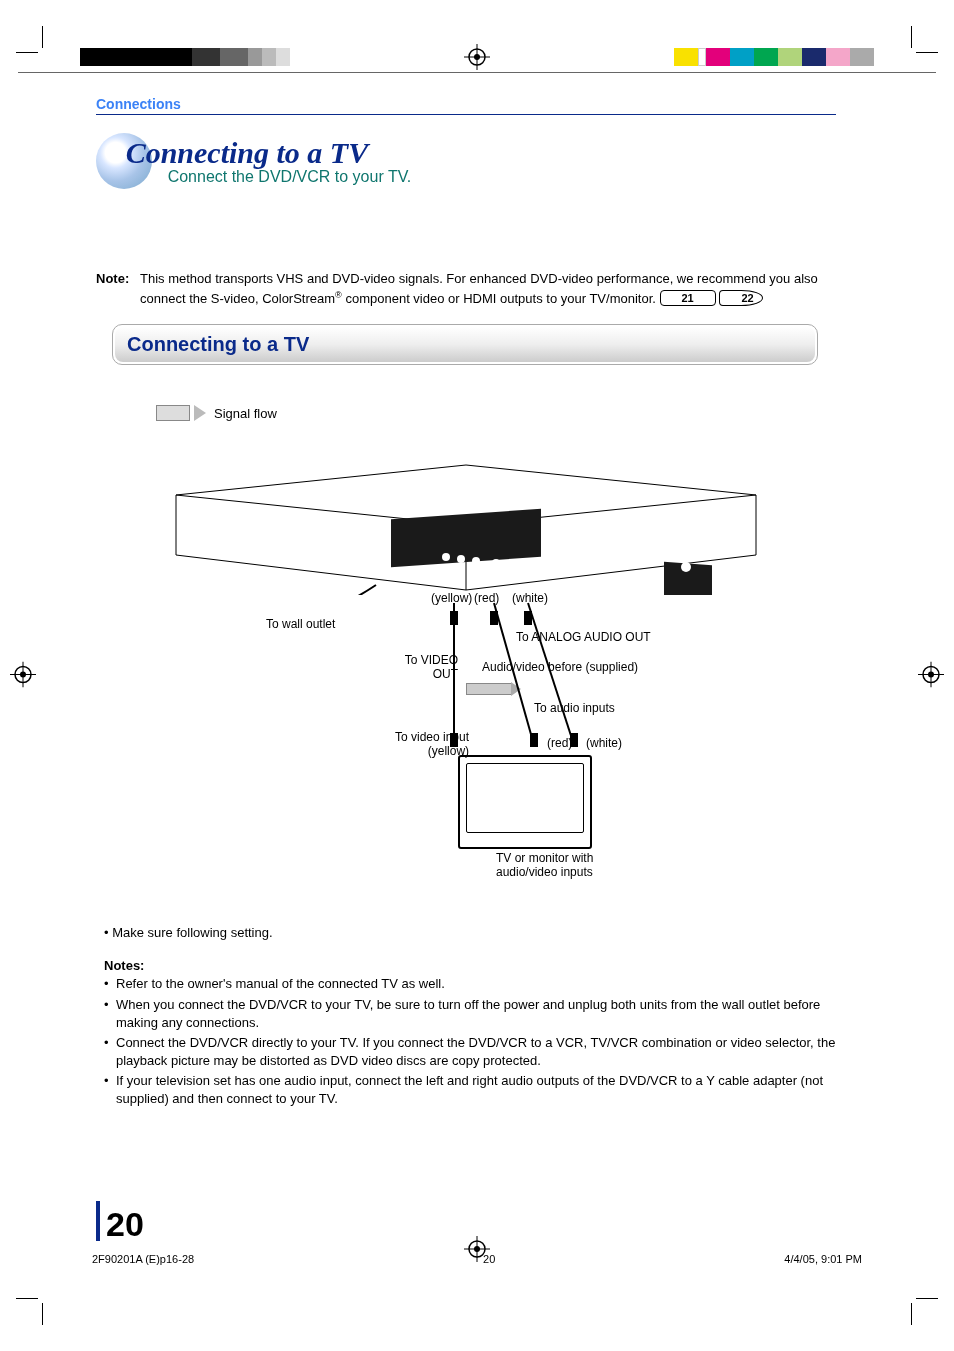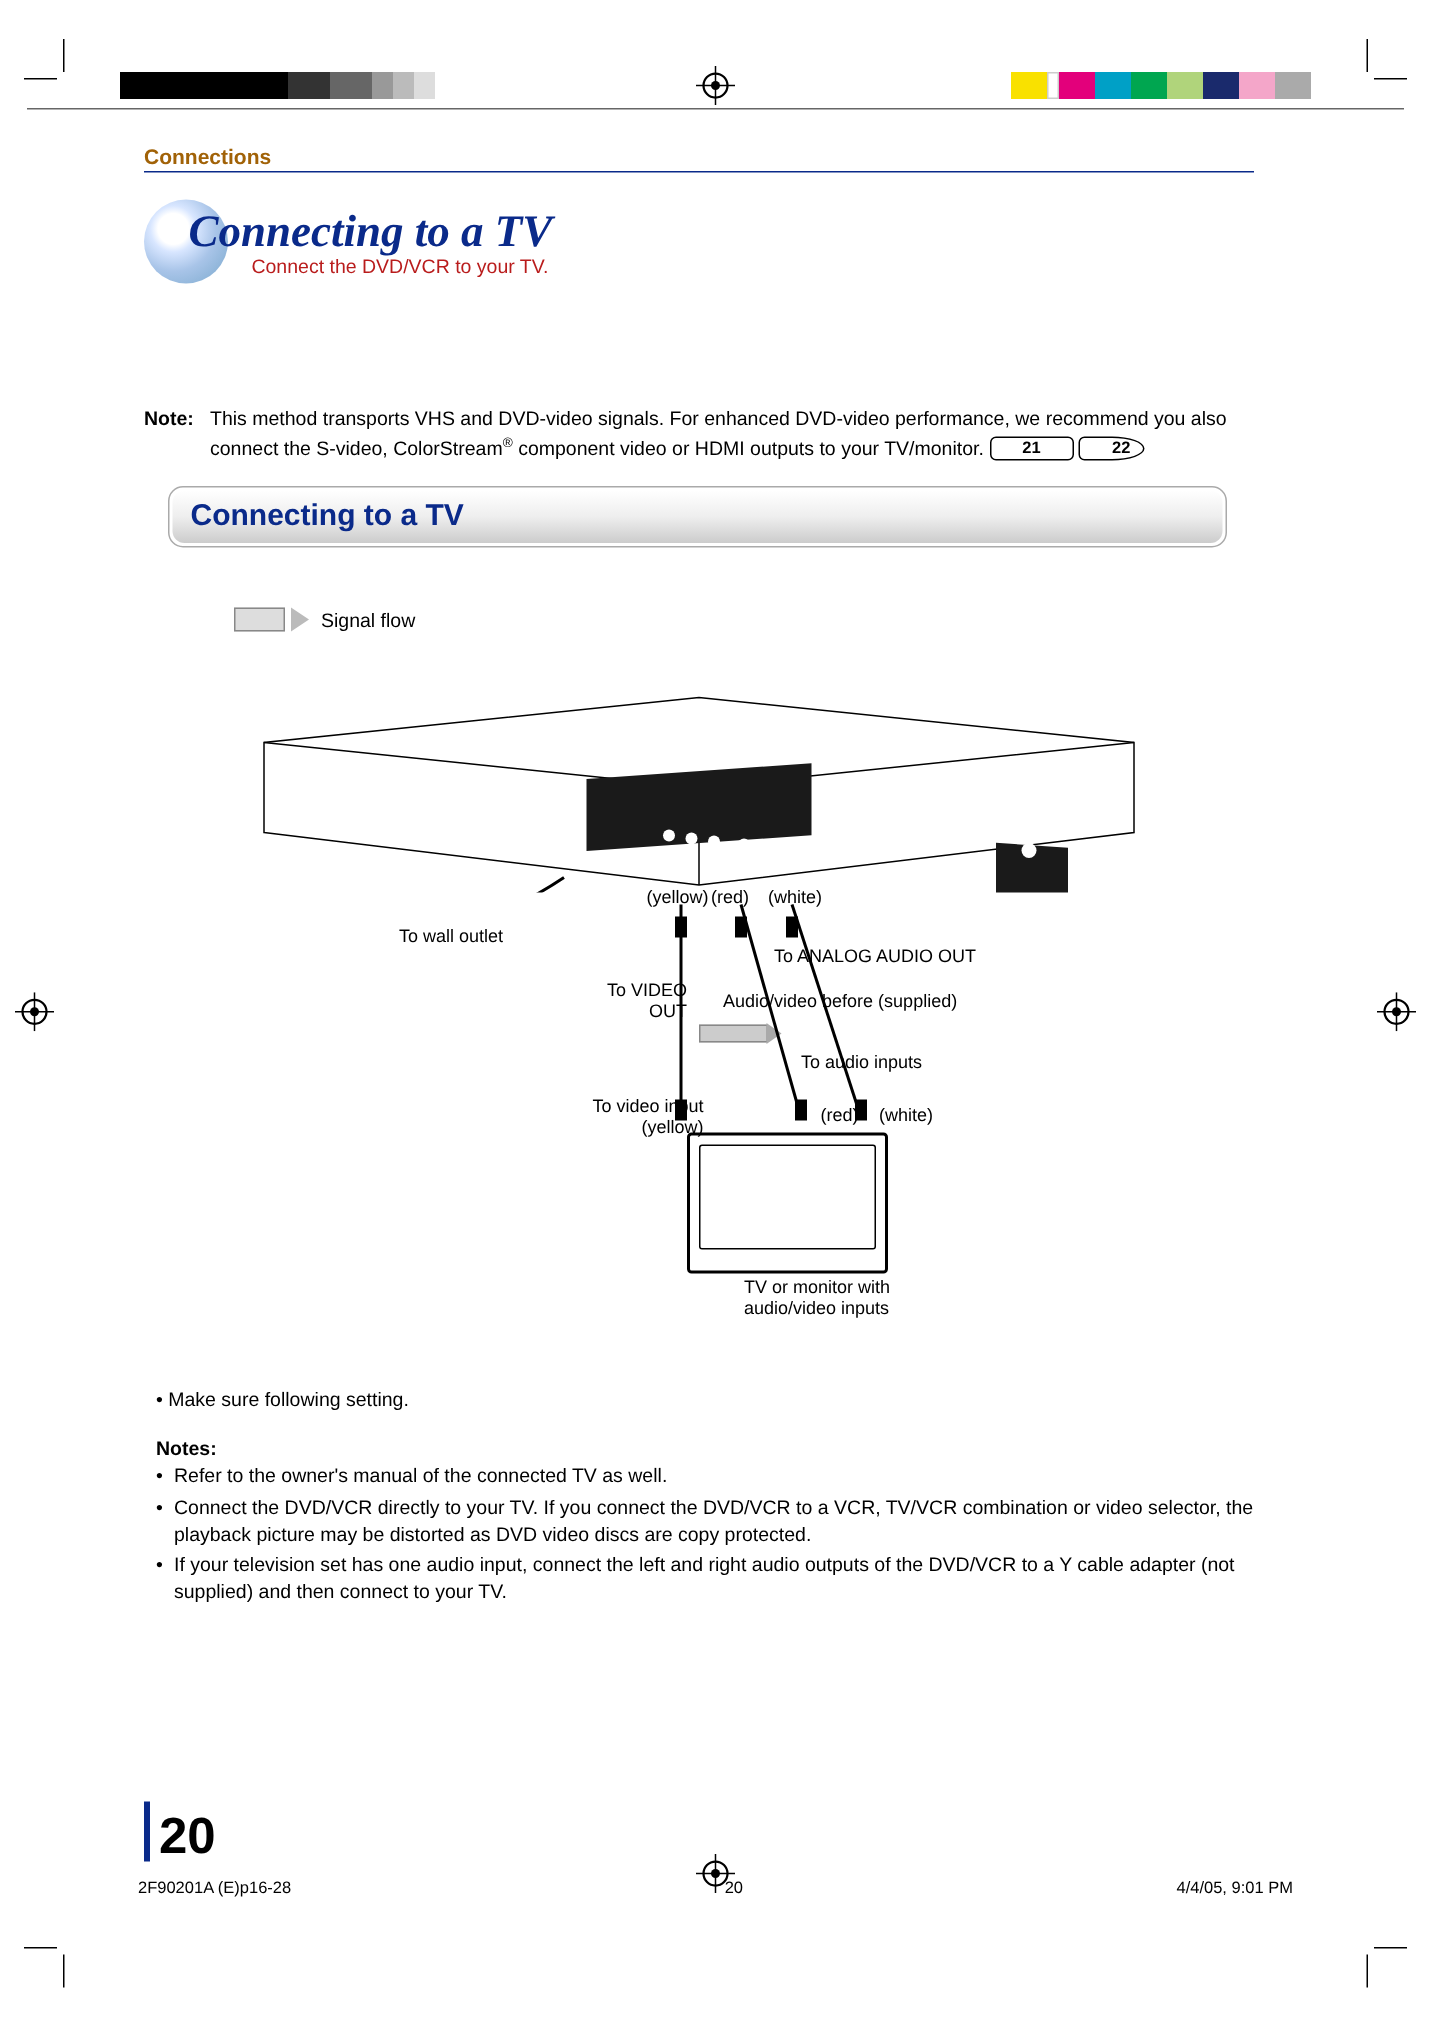--- a/index.html
+++ b/index.html
@@ -13,27 +13,27 @@
   .cb{width:24px;height:18px;}
   .reg-mark{position:absolute;top:44px;left:50%;transform:translateX(-50%);}
   .reg-mark svg{display:block;}
   .top-rule{position:absolute;top:72px;left:18px;width:918px;height:1px;background:#666;}
   
   .crop{position:absolute;width:30px;height:30px;}
   .crop .h{position:absolute;width:22px;height:1px;background:#000;}
   .crop .v{position:absolute;width:1px;height:22px;background:#000;}
   
   .content{position:absolute;top:96px;left:96px;width:740px;}
-  .section-label{color:#a16207;font-weight:bold;font-size:14px;}
+  .section-label{color:#3b82f6;font-weight:bold;font-size:14px;}
   .rule-blue{height:1px;background:#0a2a8a;margin-top:2px;width:740px;}
   .title-wrap{margin-top:18px;}
   .orb{width:56px;height:56px;border-radius:50%;background:radial-gradient(circle at 35% 35%, #fff 0%, #fff 20%, #d8e6ff 30%, #a8c4e8 55%, #8db4d8 80%);display:inline-block;vertical-align:middle;}
   .title-text{display:inline-block;vertical-align:middle;margin-left:-30px;}
   .title-text .big{font-family:"Times New Roman",serif;font-style:italic;font-weight:bold;color:#0a2a8a;font-size:30px;}
-  .title-text .sub{font-size:13px;color:#b91c1c;margin-left:42px;margin-top:-2px;}
+  .title-text .sub{font-size:16px;color:#0f766e;margin-left:42px;margin-top:-2px;}
   .note-block{margin-top:80px;font-size:13px;line-height:1.5;}
   .note-block .nb{display:flex;}
   .note-block .lbl{font-weight:bold;min-width:44px;}
   .note-block .txt{flex:1;}
   .pageref{display:inline-block;border:1.5px solid #000;border-radius:4px;padding:0 21px;font-weight:bold;font-size:11px;line-height:14px;vertical-align:1px;}
   .pageref.leaf{border-radius:4px 50% 50% 4px;padding-right:8px;}
   
   .proc-bar{margin-top:16px;border:1px solid #aaa;border-radius:10px;padding:2px 2px 2px 2px;width:700px;margin-left:16px;}
   .proc-bar-inner{background:linear-gradient(#fff,#eee,#ccc);padding:6px 12px;border-radius:8px;}
   .proc-bar-inner span{font-weight:bold;color:#0a2a8a;font-size:20px;}
@@ -242,20 +242,21 @@
       <div class="dlabel" style="top:456px;left:360px;">
         <span>TV or monitor with</span><br><span>audio/video inputs</span>
       </div>
     </div>
 
     <div class="setting-note">• Make sure following setting.</div>
 
     <div class="notes-head">Notes:</div>
     <ul class="notes-list">
       <li>Refer to the owner's manual of the connected TV as well.</li>
+      <li>When you connect the DVD/VCR to your TV, be sure to turn off the power and unplug both units from the wall outlet before making any connections.</li>
       <li>Connect the DVD/VCR directly to your TV. If you connect the DVD/VCR to a VCR, TV/VCR combination or video selector, the playback picture may be distorted as DVD video discs are copy protected.</li>
       <li>If your television set has one audio input, connect the left and right audio outputs of the DVD/VCR to a Y cable adapter (not supplied) and then connect to your TV.</li>
     </ul>
   </div>
 
   <div class="page-num-bar">
     <div class="pn-rule"></div>
     <div class="pn-num">20</div>
   </div>
 

